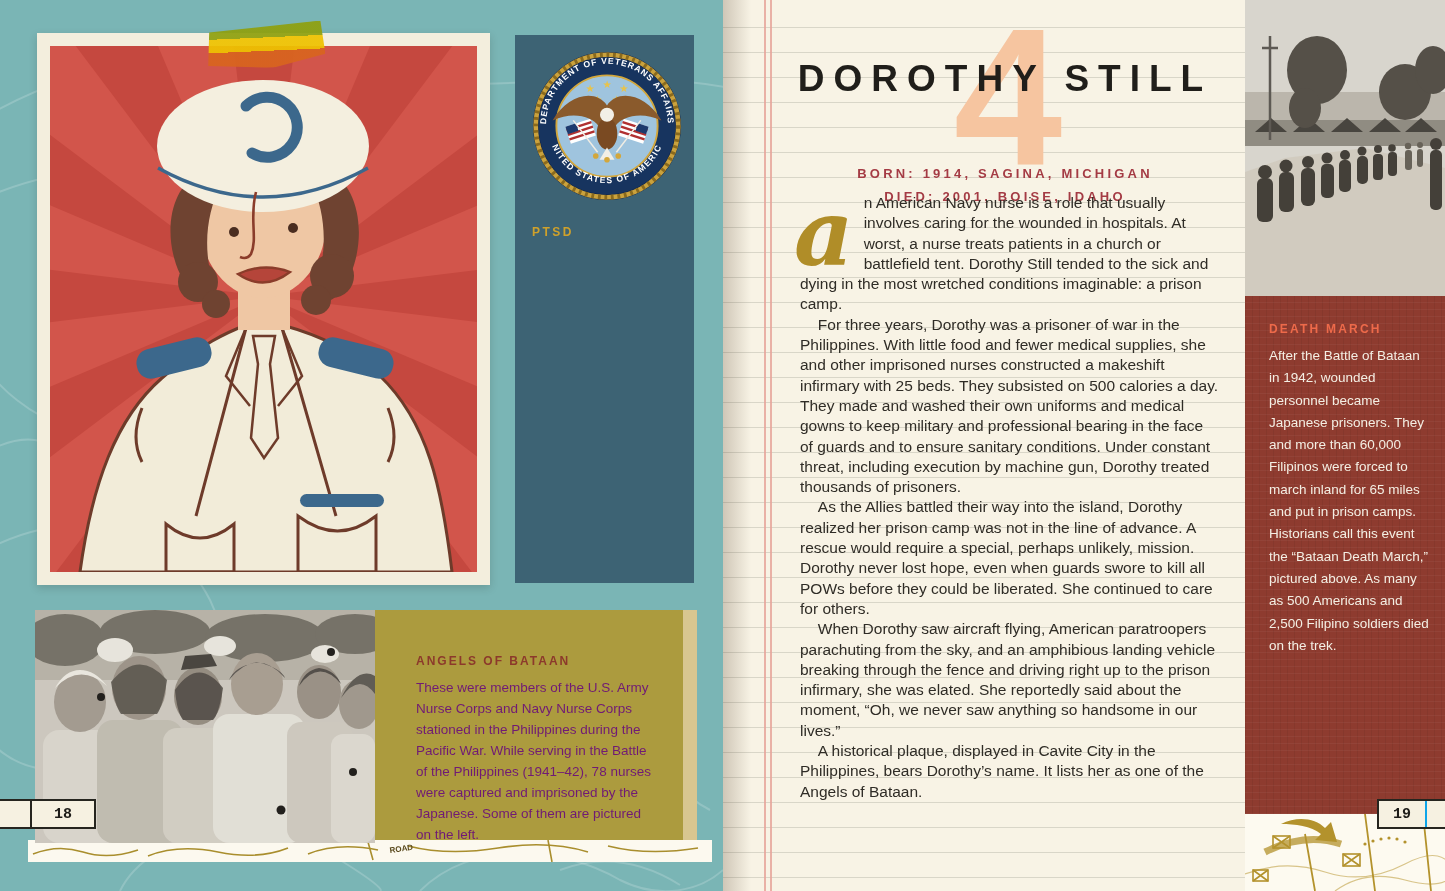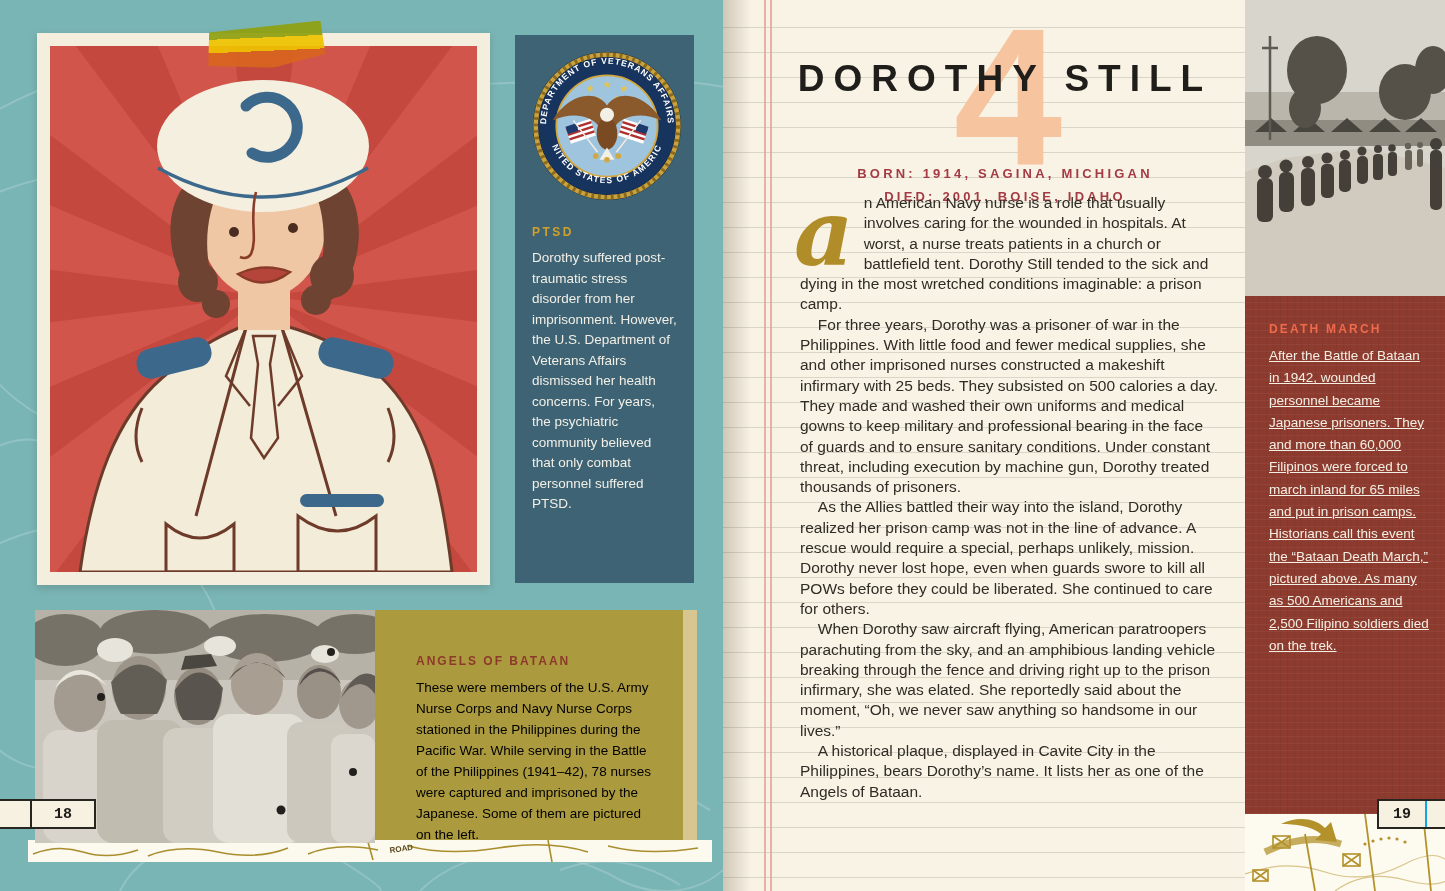--- a/index.html
+++ b/index.html
@@ -29,21 +29,21 @@
 
   .photo-nurses{position:absolute;left:35px;top:610px;width:340px;height:233px;z-index:3;}
   .photo-nurses svg,.photo-march svg,.map-strip svg,.map-corner svg{display:block;width:100%;height:100%;}
 
   .map-strip{position:absolute;left:28px;top:840px;width:684px;height:22px;background:#fcf9ef;z-index:1;}
 
   .olive-box{position:absolute;left:375px;top:610px;width:308px;height:230px;background:#ac9b3e;
     box-sizing:border-box;padding:44px 28px 0 41px;z-index:2;}
   .olive-edge{position:absolute;left:683px;top:610px;width:14px;height:230px;background:#d8c690;z-index:2;}
   .olive-box .sidebar-heading{color:#8c392b;letter-spacing:2px;}
-  .olive-box .sidebar-body{color:#000000;font-size:13.5px;line-height:21px;}
+  .olive-box .sidebar-body{color:#701a75;font-size:13.5px;line-height:21px;}
 
   .page-tab{position:absolute;top:799px;height:26px;display:flex;background:#f6f1e1;
     border:2px solid #26251f;z-index:6;font-family:"Liberation Mono",monospace;font-weight:bold;
     font-size:15px;color:#1d1c18;}
   .page-tab .cell{display:flex;align-items:center;justify-content:center;height:100%;box-sizing:border-box;}
   .page-tab.left{left:-3px;}
   .page-tab.left .cell-blank{width:33px;border-right:2px solid #26251f;}
   .page-tab.left .cell-num{width:62px;}
   .page-tab.right{right:-3px;}
   .page-tab.right .cell-num{width:48px;border-right:2px solid #0ea5e9;}
@@ -71,21 +71,21 @@
   .article p.first{text-indent:0;}
   .dropcap{float:left;font-family:"DejaVu Serif",serif;font-style:italic;font-weight:bold;
     font-size:92px;line-height:72px;color:#b08d28;margin:4px 10px 0 -6px;}
 
   .photo-march{position:absolute;left:522px;top:0;width:200px;height:296px;z-index:3;}
   .death-box{position:absolute;left:522px;top:296px;width:200px;height:518px;background-color:#8e3b2f;
     background-image:repeating-linear-gradient(0deg,rgba(255,255,255,.045) 0 1px,rgba(0,0,0,0) 1px 7px),
                      repeating-linear-gradient(90deg,rgba(0,0,0,.06) 0 1px,rgba(0,0,0,0) 1px 7px);
     box-sizing:border-box;padding:26px 13px 0 24px;z-index:3;}
   .death-box .sidebar-heading{color:#ee6a4a;letter-spacing:2.2px;}
-  .death-box .sidebar-body{color:#f4efe4;font-size:13.5px;line-height:22.3px;text-decoration:underline;}
+  .death-box .sidebar-body{color:#f4efe4;font-size:13.5px;line-height:22.3px;}
   .map-corner{position:absolute;left:522px;top:814px;width:200px;height:77px;background:#fdfaf0;z-index:3;}
 </style>
 </head>
 <body>
 
 <div class="spread">
 
   <div class="left-page">
 
     <svg class="contours" viewBox="0 0 723 891" preserveAspectRatio="none">
@@ -210,21 +210,20 @@
           <circle cx="80" cy="68" r="7.5" fill="#f2efe6"></circle>
           <path d="M80 103 L72 116 L88 116 Z" fill="#f2efe6"></path>
           <g fill="#d3a73c">
             <circle cx="68" cy="112" r="3"></circle>
               <circle cx="80" cy="116" r="3"></circle>
               <circle cx="92" cy="112" r="3"></circle>
           </g>
         </svg>
       </div>
       <div class="sidebar-heading">PTSD</div>
-      <div class="sidebar-body">Dorothy suffered post-traumatic stress disorder from her imprisonment. However, the U.S. Department of Veterans Affairs dismissed her health concerns. For years, the psychiatric community believed that only combat personnel suffered PTSD.</div>
     </div>
 
     <div class="photo-nurses">
       <svg viewBox="0 0 340 233" preserveAspectRatio="none">
         <rect width="340" height="233" fill="#c9c4ba"></rect>
         <rect width="340" height="70" fill="#b3aea2"></rect>
         <g fill="#6e6a5f">
           <ellipse cx="30" cy="30" rx="40" ry="26"></ellipse>
             <ellipse cx="120" cy="22" rx="55" ry="22"></ellipse>
           <ellipse cx="230" cy="28" rx="60" ry="24"></ellipse>

